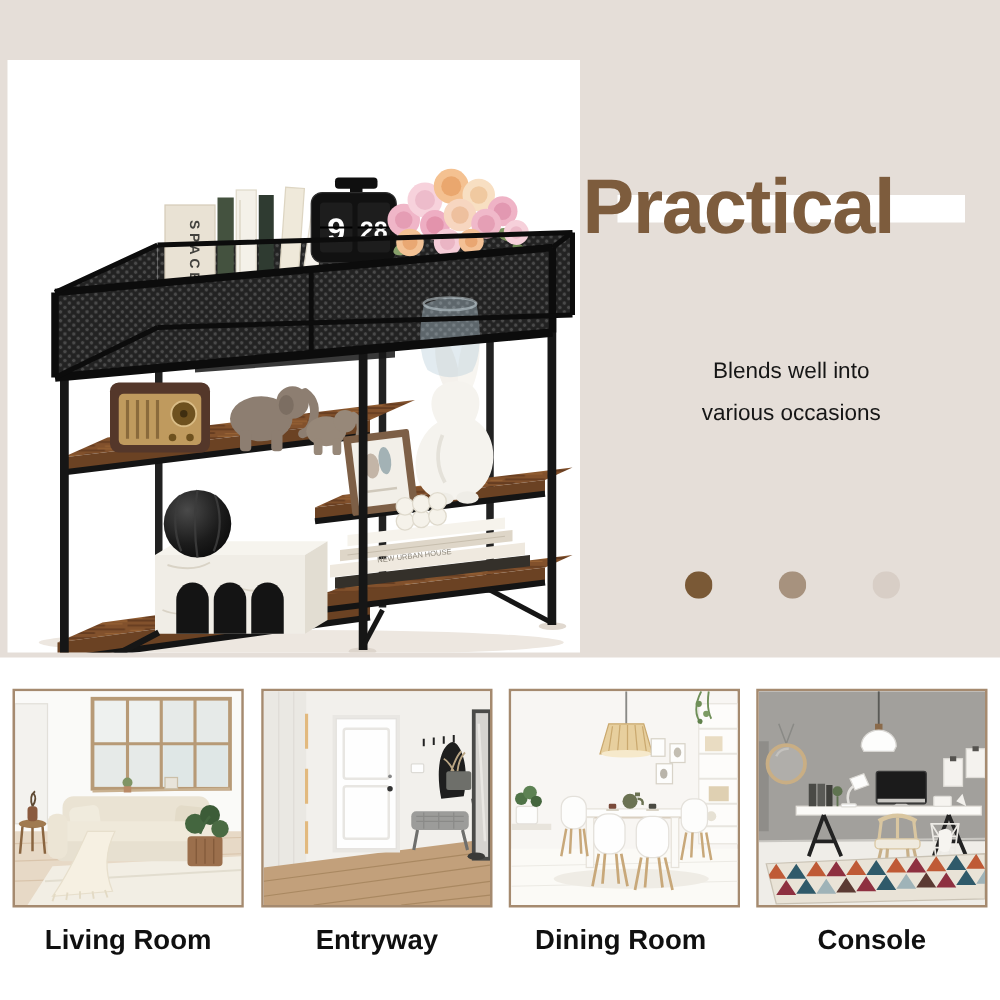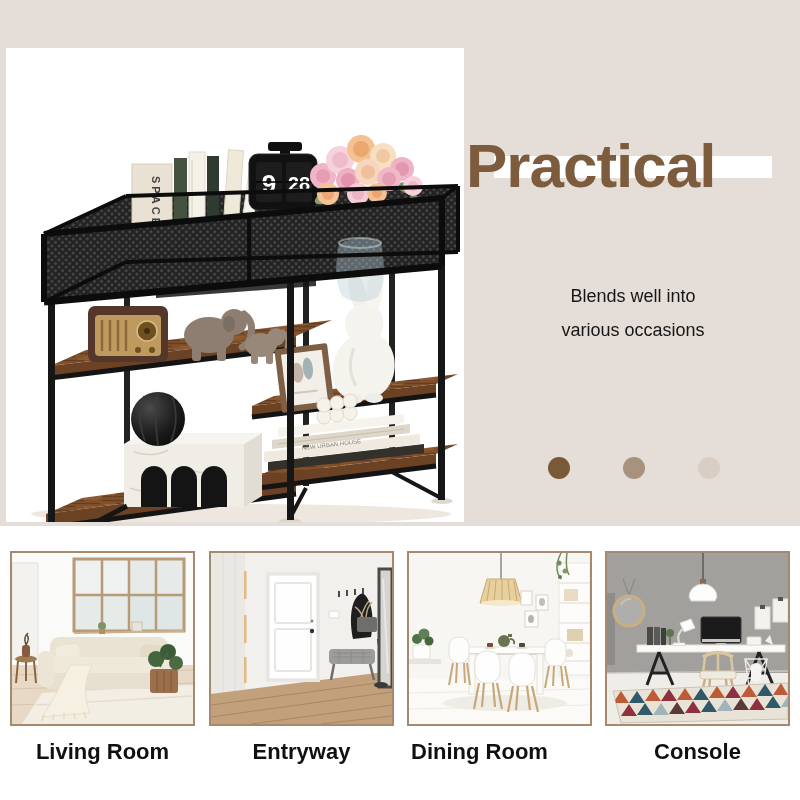--- a/index.html
+++ b/index.html
@@ -25,21 +25,21 @@
   .photo-card{
     position:absolute;top:551px;width:185px;height:175px;
     border:2px solid #a58a6f;box-sizing:border-box;background:#fff;
   }
   .photo-card svg{display:block;width:181px;height:171px;}
   .card-1{left:10px;}  .card-2{left:209px;}  .card-3{left:407px;}  .card-4{left:605px;}
   .photo-label{
     position:absolute;top:739px;width:185px;text-align:center;
     font-size:22px;font-weight:700;color:#101010;letter-spacing:0;
   }
-  .label-1{left:10px;} .label-2{left:209px;} .label-3{left:387px;} .label-4{left:605px;}
+  .label-1{left:10px;} .label-2{left:209px;} .label-3{left:404px;} .label-4{left:605px;}
 </style>
 </head>
 <body>
 
 <div class="hero">
 
   <div class="product-photo">
     <svg viewBox="0 0 458 474" width="458" height="474">
       <defs>
         <pattern id="mesh" width="5" height="5" patternUnits="userSpaceOnUse" patternTransform="rotate(45)">

